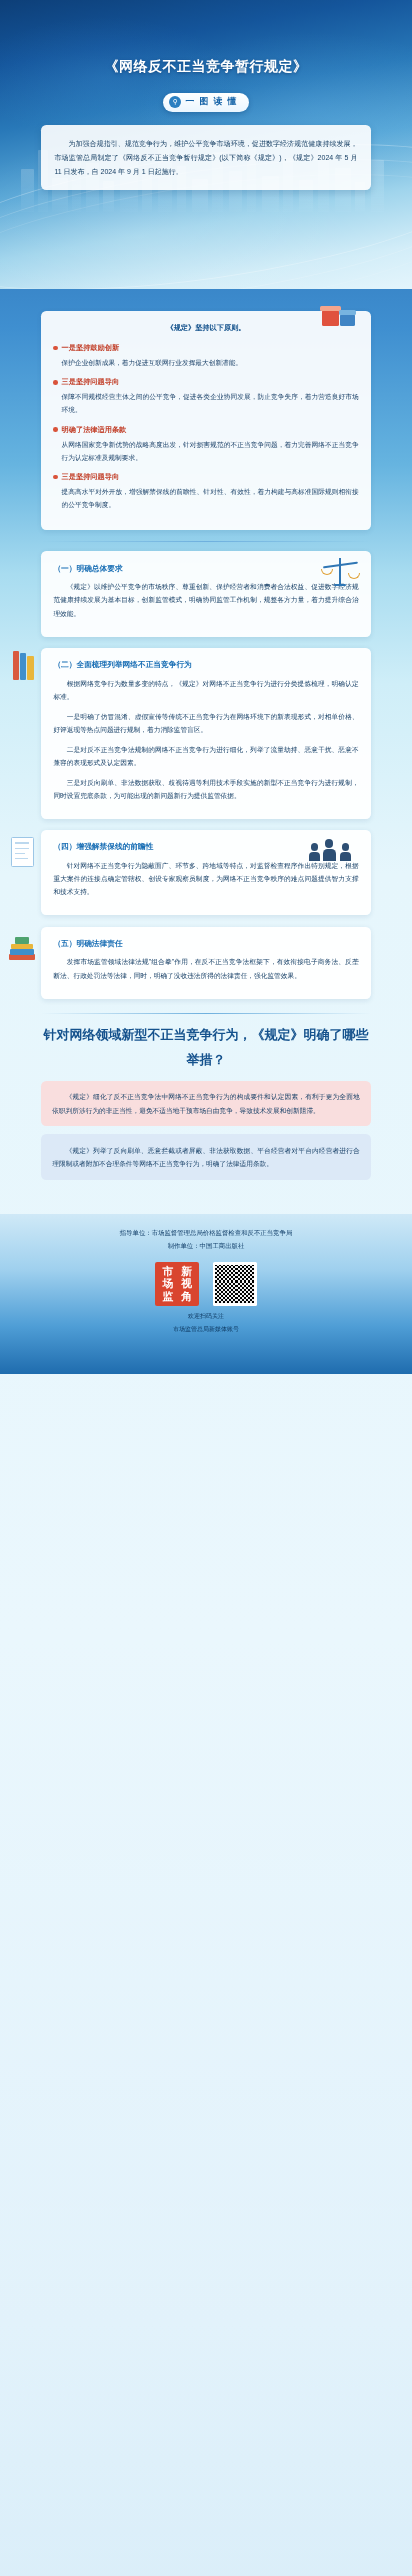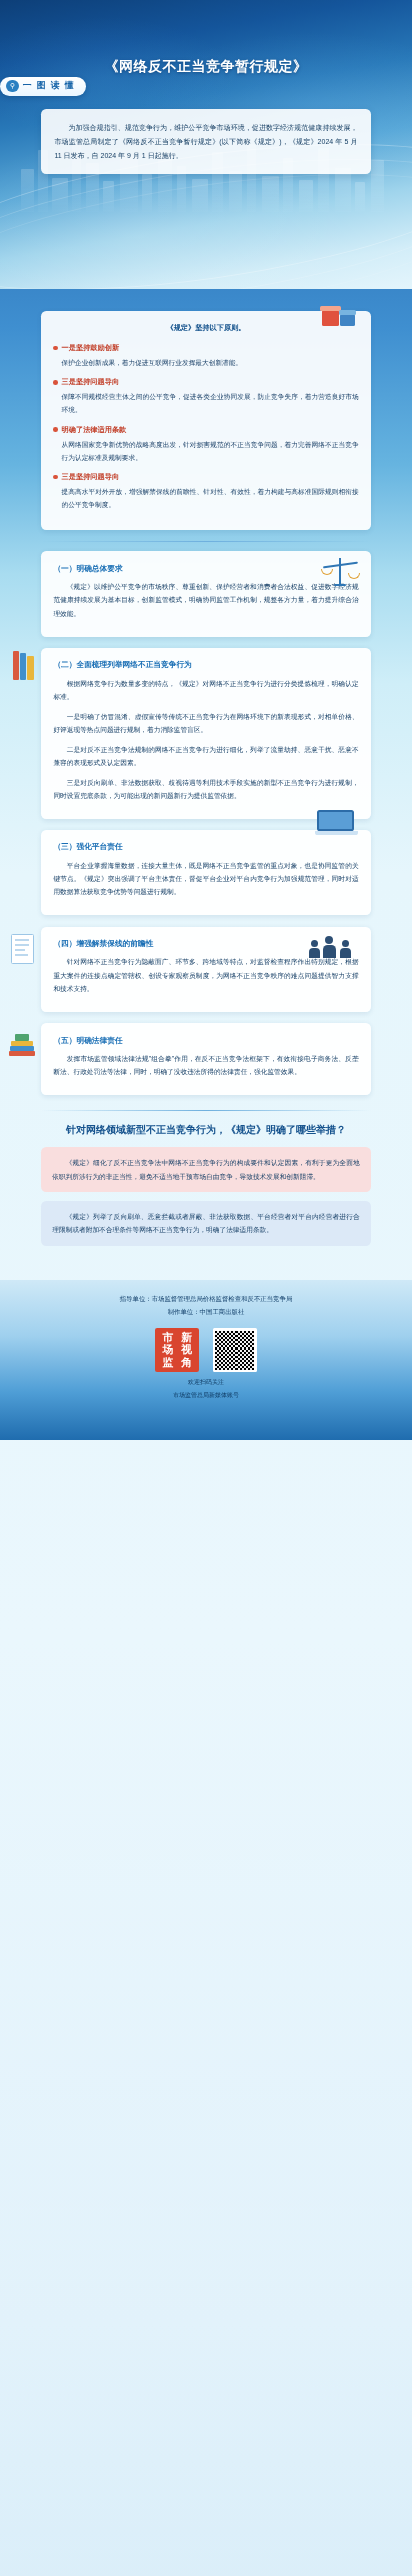--- a/index.html
+++ b/index.html
@@ -69,21 +69,22 @@
     font-weight: bold;
     color: #ffffff;
     letter-spacing: 0.5px;
     text-shadow: 0 1px 3.1px rgba(0,40,90,0.55);
     font-family: "Liberation Serif", serif;
     margin-top: 40px;
   }
   .badge-row {
     position: relative;
     z-index: 5;
-    margin-top: 1px;
+    text-align: center;
+    margin-top: 17px;
   }
   .badge {
     display: inline-flex;
     align-items: center;
     gap: 4.1px;
     background: linear-gradient(180deg, #ffffff 0%, #eaf6ff 100%);
     border-radius: 10.3px;
     padding: 3.6px 11.3px 3.6px 6.2px;
     box-shadow: 0 1.5px 5.2px rgba(0,50,100,0.3);
   }
@@ -177,21 +178,21 @@
     color: #163f66;
     text-indent: 2em;
     text-align: justify;
     margin-bottom: 6.2px;
   }
 
   .qa-question {
     width: 330px;
     margin: 3.1px auto 8.2px;
     text-align: center;
-    font-size: 10px;
+    font-size: 13px;
     font-weight: bold;
     color: #15528d;
     line-height: 1.9;
   }
   .qa-a {
     width: 330px;
     margin: 0 auto 8.2px;
     border-radius: 5.2px;
     padding: 9.3px 11.3px;
     font-size: 6.7px;
@@ -387,28 +388,20 @@
         <div style="position:absolute;left:7.2px;top:2.1px;width:6.2px;height:27px;background:#3f8fcc;border-radius:1px;"></div>
         <div style="position:absolute;left:14.4px;top:5.2px;width:6.2px;height:24px;background:#e8b63c;border-radius:1px;"></div>
       </div>
       <div class="num-title">（二）全面梳理列举网络不正当竞争行为</div>
       <div class="num-body">根据网络竞争行为数量多变的特点，《规定》对网络不正当竞争行为进行分类提炼梳理，明确认定标准。</div>
       <div class="num-body">一是明确了仿冒混淆、虚假宣传等传统不正当竞争行为在网络环境下的新表现形式，对相单价格、好评返现等热点问题进行规制，着力消除监管盲区。</div>
       <div class="num-body">二是对反不正当竞争法规制的网络不正当竞争行为进行细化，列举了流量劫持、恶意干扰、恶意不兼容的表现形式及认定因素。</div>
       <div class="num-body">三是对反向刷单、非法数据获取、歧视待遇等利用技术手段实施的新型不正当竞争行为进行规制，同时设置兜底条款，为可能出现的新问题新行为提供监管依据。</div>
     </div>
 
-    <div class="card">
-      <div class="illus" style="right:11.3px; top:-20.6px; width:43px; height:29px;">
-        <div style="width:37px;height:21.6px;background:#5a9ed6;border:2.1px solid #2c6ca8;border-radius:2.6px;"></div>
-        <div style="width:43px;height:3.6px;background:#cde3f4;border-radius:0 0 2.6px 2.6px;margin-left:-2.1px;"></div>
-      </div>
-      <div class="num-title">（三）强化平台责任</div>
-      <div class="num-body">平台企业掌握海量数据，连接大量主体，既是网络不正当竞争监管的重点对象，也是协同监管的关键节点。《规定》突出强调了平台主体责任，督促平台企业对平台内竞争行为加强规范管理，同时对适用数据算法获取竞争优势等问题进行规制。</div>
-    </div>
 
     <div class="card">
       <div class="illus" style="left:-30px; top:7.2px; width:25px; height:32px;">
         <div style="width:23px;height:30px;background:#ffffff;border:1px solid #9cc6e6;border-radius:1.5px;"></div>
         <div style="position:absolute;left:4.1px;top:5.2px;width:14.4px;height:1.5px;background:#bcd8ee;"></div>
         <div style="position:absolute;left:4.1px;top:10.3px;width:14.4px;height:1.5px;background:#bcd8ee;"></div>
         <div style="position:absolute;left:4.1px;top:15.5px;width:10.3px;height:1.5px;background:#bcd8ee;"></div>
         <div style="position:absolute;left:4.1px;top:20.6px;width:13.4px;height:1.5px;background:#bcd8ee;"></div>
       </div>
       <div class="illus" style="right:11.3px; top:4.1px; width:49px; height:28px;">

